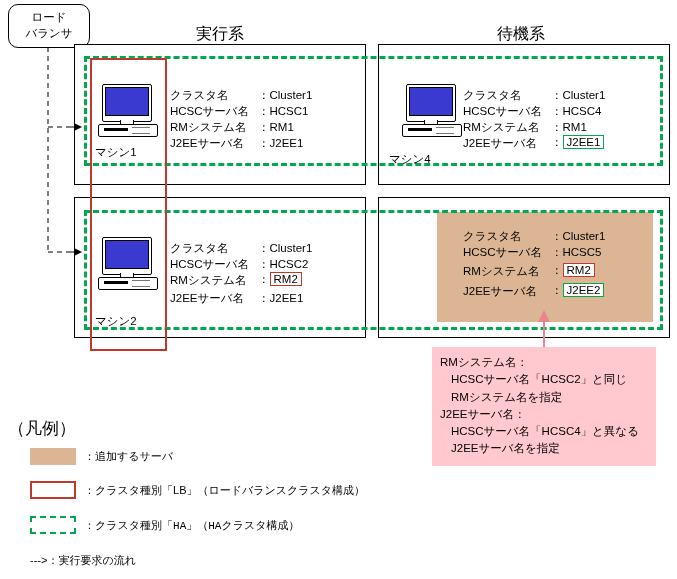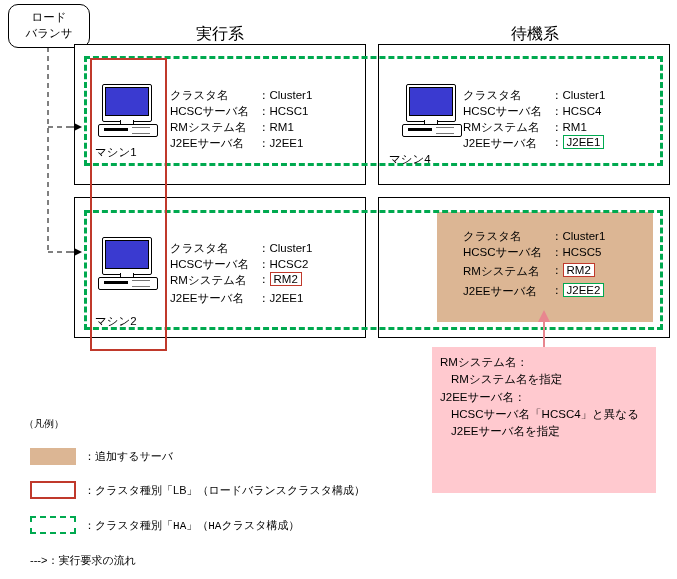--- a/index.html
+++ b/index.html
@@ -22,21 +22,21 @@
     display: flex; flex-direction: column;
     align-items: center; justify-content: center;
     line-height: 1.35;
     font-size: 11.5px;
     background: #fff;
   }
 
   
   .col-title { font-size: 16px; }
   #title-exec { left: 196px; top: 24px; }
-  #title-stand { left: 511px; top: 24px; }
+  #title-stand { left: 497px; top: 24px; }
 
   
   .sys-box { border: 1px solid #000; background: #fff; }
   #exec-top { left: 74px; top: 44px; width: 290px; height: 139px; }
   #exec-bot { left: 74px; top: 197px; width: 290px; height: 139px; }
   #stand-top { left: 378px; top: 44px; width: 290px; height: 139px; }
   #stand-bot { left: 378px; top: 197px; width: 290px; height: 139px; }
 
   
   .ha-box {
@@ -98,31 +98,31 @@
   }
   .hl-green {
     border: 1.5px solid #00a94f;
     padding: 0 3px;
     background: #ffffff;
   }
   .attr-line { white-space: pre; font-size: 11.5px; text-align: right; }
 
   
   #callout {
-    left: 432px; top: 347px; width: 224px; height: 146px;
+    left: 432px; top: 347px; width: 224px; height: 119px;
     background: #ffc9cf;
     padding: 7px 8px;
     box-sizing: border-box;
     line-height: 1.5;
     font-size: 11.5px;
   }
   #callout .indent { padding-left: 11px; }
 
   
-  #legend-title { left: 24px; top: 417px; font-size: 10px; }
+  #legend-title { left: 8px; top: 417px; font-size: 17px; }
   .legend-swatch { position:absolute; }
   .sw-beige { left:30px; top:448px; width:46px; height:17px; background:#dcb694; }
   .sw-red { left:30px; top:481px; width:46px; height:18px; border:2.5px solid #c0392b; box-sizing:border-box; background:#fff; }
   .sw-green { left:30px; top:516px; width:46px; height:18px; border:2.5px dashed #00a94f; box-sizing:border-box; background:#fff; }
   .legend-text { position:absolute; left:84px; }
 
   svg.overlay { position:absolute; left:0; top:0; width:677px; height:579px; pointer-events:none; }
 </style>
 </head>
 <body>
@@ -197,20 +197,21 @@
 
 <div class="abs attrs" style="left:463px; top:228px;">
   <div class="row"><span class="attr-line"><span>クラスタ名</span></span><span class="attr-line" style="position:absolute;left:88px;top:0;">：<span>Cluster1</span></span></div>
   <div class="row" style="height:19px;"><span class="attr-line"><span>HCSCサーバ名</span></span><span class="attr-line" style="position:absolute;left:88px;top:0;">：<span>HCSC5</span></span></div>
   <div class="row" style="height:20px;"><span class="attr-line"><span>RMシステム名</span></span><span class="attr-line" style="position:absolute;left:88px;top:-1px;">：<span class="hl-red">RM2</span></span></div>
   <div class="row" style="height:20px;"><span class="attr-line"><span>J2EEサーバ名</span></span><span class="attr-line" style="position:absolute;left:88px;top:-1px;">：<span class="hl-green">J2EE2</span></span></div>
 </div>
 
 <div class="abs" id="callout">
   <div>RMシステム名：</div>
+  <div class="indent">HCSCサーバ名「HCSC2」と同じ</div>
   <div class="indent">RMシステム名を指定</div>
   <div>J2EEサーバ名：</div>
   <div class="indent">HCSCサーバ名「HCSC4」と異なる</div>
   <div class="indent">J2EEサーバ名を指定</div>
 </div>
 
 <div class="abs" id="legend-title">（凡例）</div>
 
 <div class="legend-swatch sw-beige"></div>
 <div class="abs legend-text" style="top:449px;">：追加するサーバ</div>

